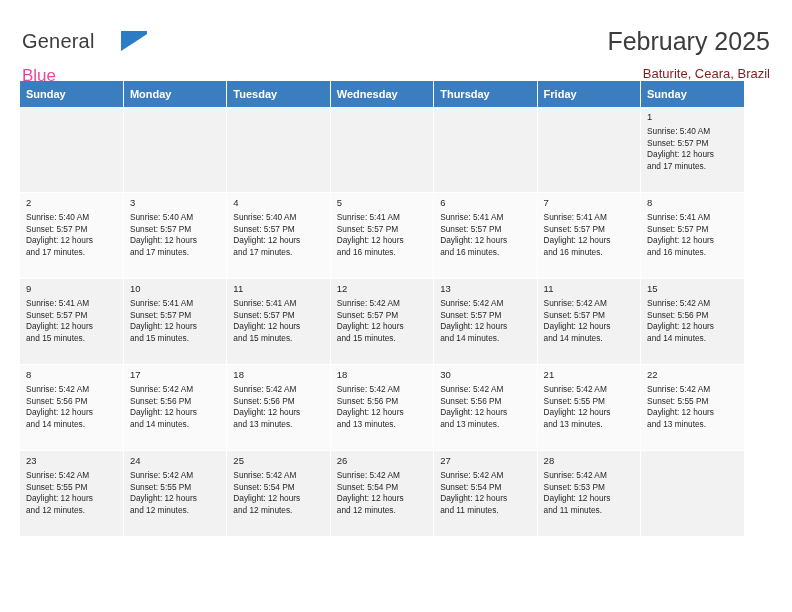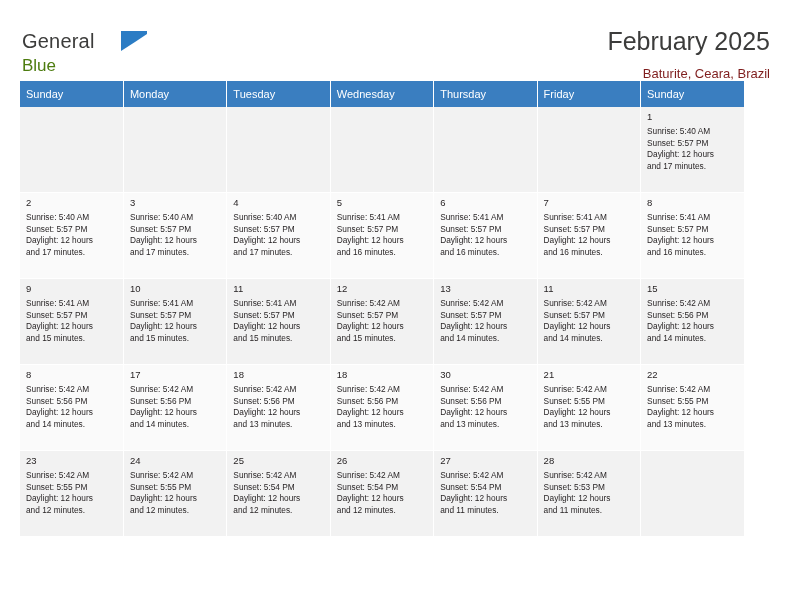--- a/index.html
+++ b/index.html
@@ -34,23 +34,23 @@
     height: 46px;
   }
   .logo-general {
     font-size: 20px;
     color: #3c3c3b;
     letter-spacing: .2px;
     line-height: 22px;
   }
   .logo-blue {
     font-size: 17px;
-    color: #4d7c0f;
+    color: #ec4899;
     line-height: 18px;
-    margin-top: 5px;
+    margin-top: 15px;
   }
   .logo-flag {
     position: absolute;
     left: 97px;
     top: 0px;
     width: 30px;
     height: 22px;
   }
   .title-block {
     position: absolute;
@@ -76,21 +76,21 @@
   table.calendar {
     border-collapse: collapse;
     table-layout: fixed;
     width: 724px;
     margin-top: 13px;
   }
   table.calendar th {
     background: #3a7ec0;
     color: #ffffff;
     font-size: 11px;
-    font-weight: normal;
+    font-weight: bold;
     text-align: left;
     padding: 5px 6px 5px 6px;
     height: 16px;
     border-right: 1px solid #ffffff;
   }
   table.calendar th:last-child {
     border-right: none;
   }
   table.calendar td {
     vertical-align: top;

